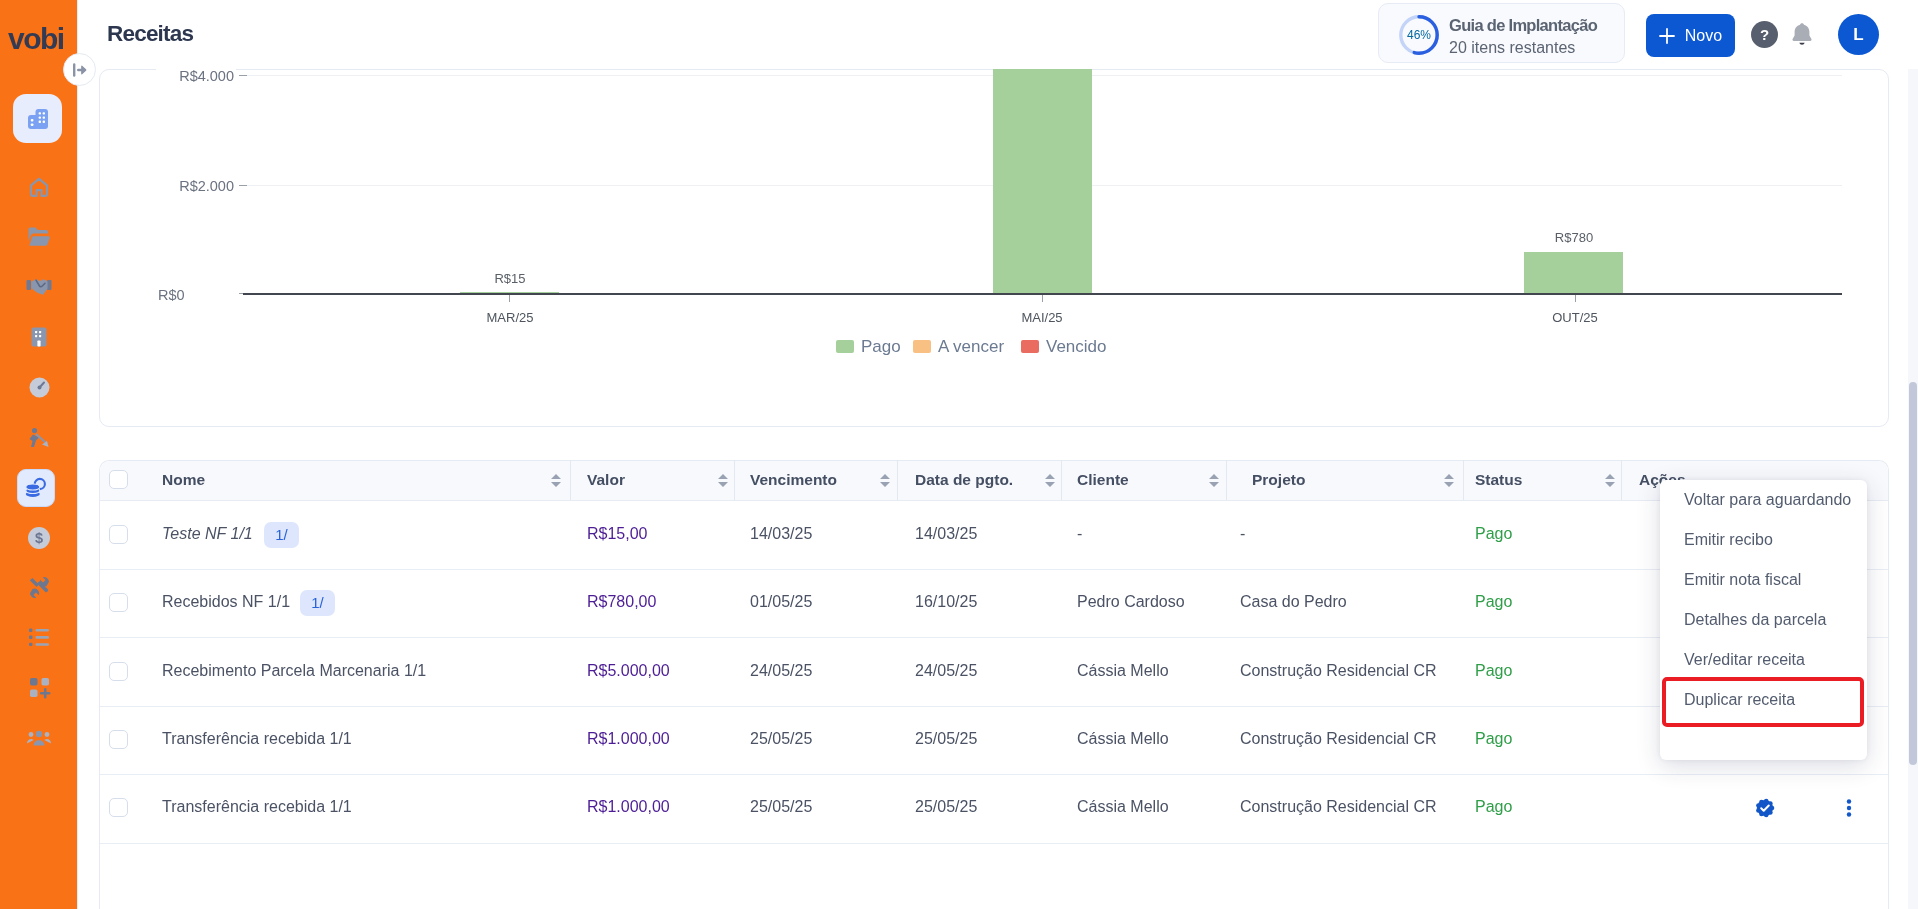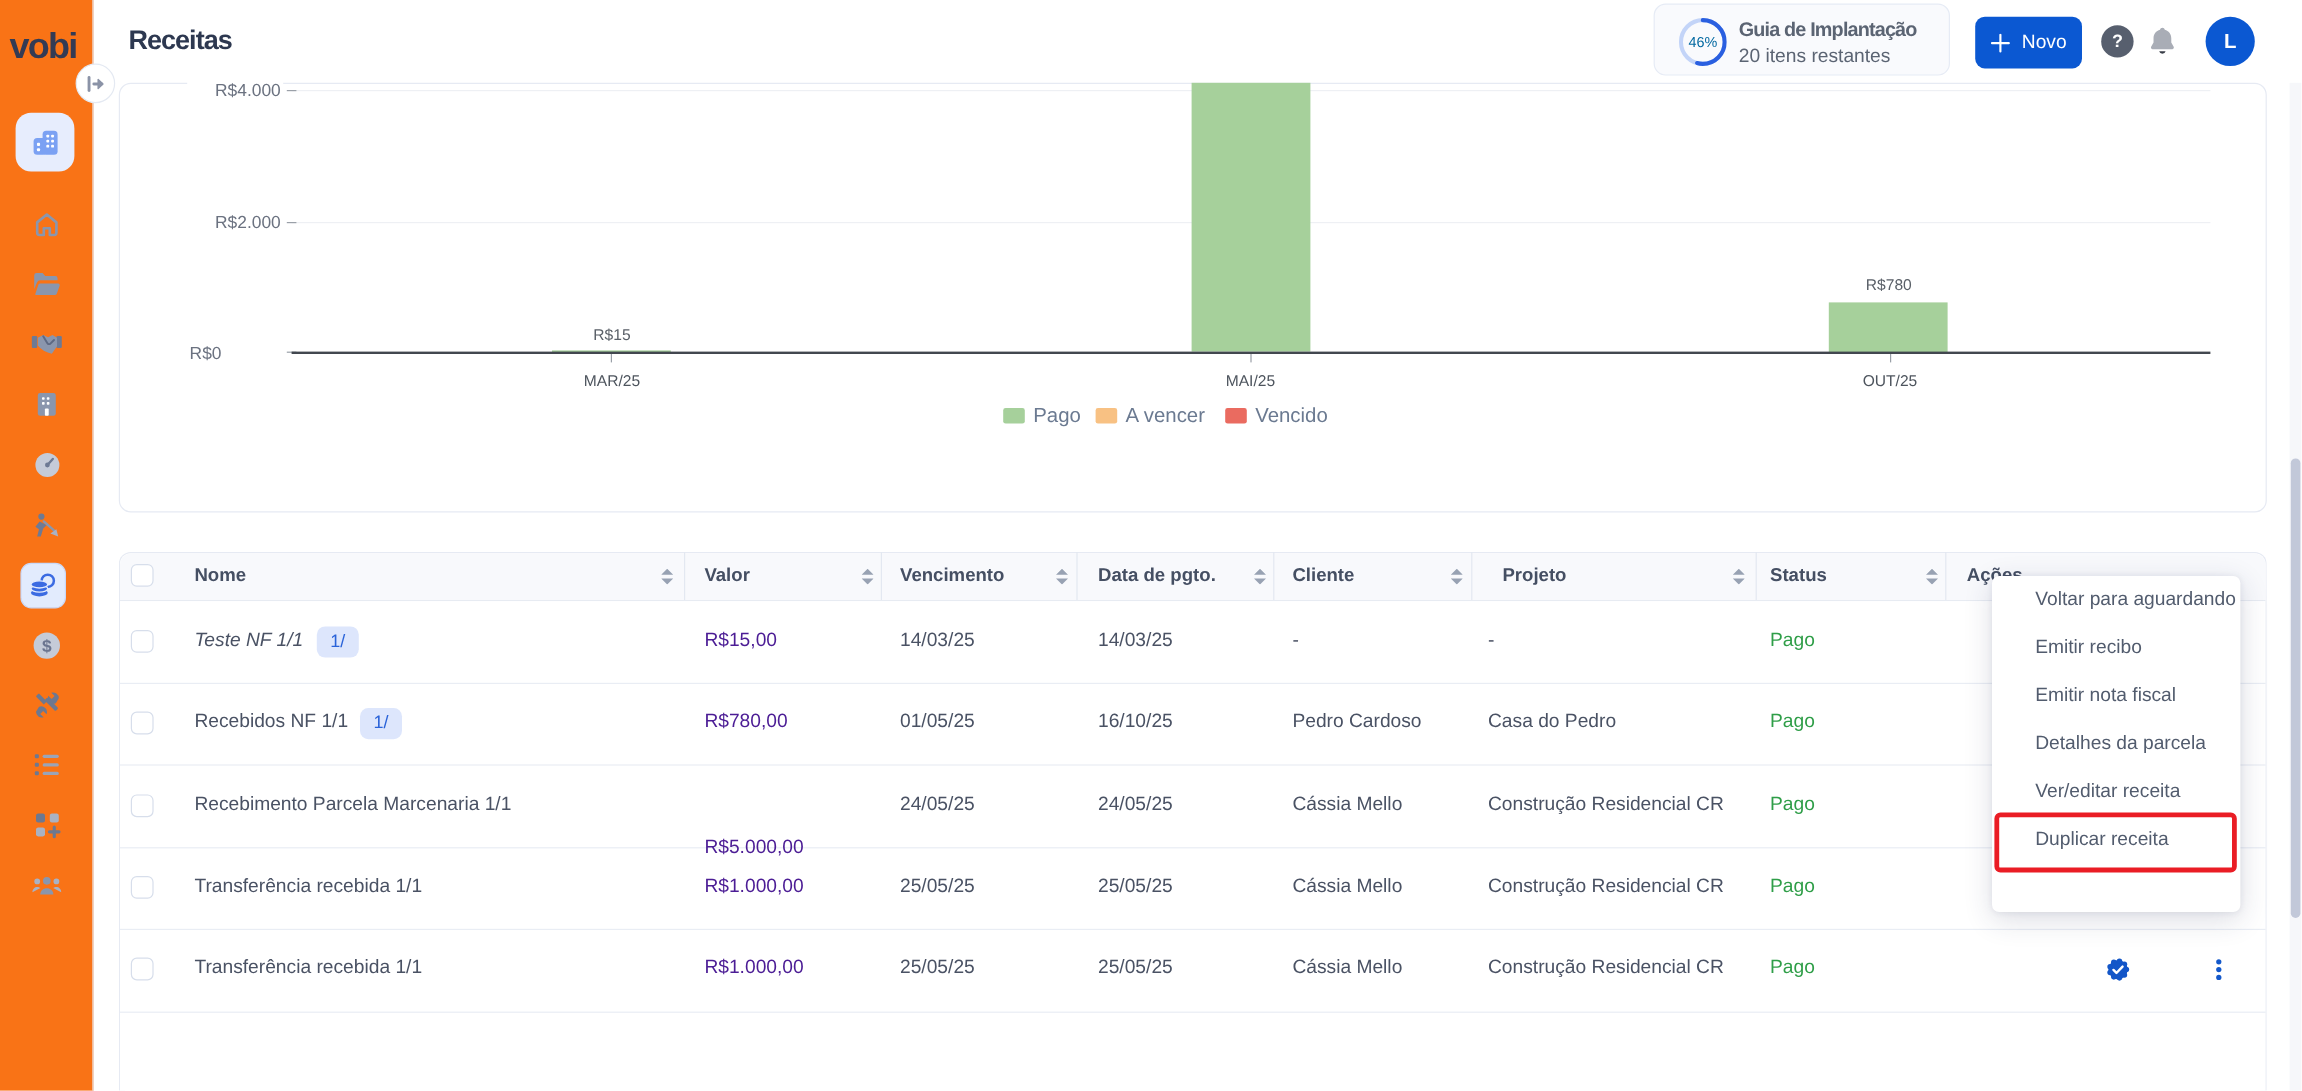--- a/index.html
+++ b/index.html
@@ -66,21 +66,21 @@
   .rowline { left:0; width:1788px; height:1px; background:#e9edf4; }
   .cell { position:absolute; font-size:16px; color:#4a5264; white-space:nowrap; }
   .money { color:#4c1d95; }
   .pago { color:#2f9e48; }
   .badge { position:absolute; width:35px; height:26px; background:#dde6fc; border-radius:7px;
     color:#2a63d9; font-size:15px; text-align:center; line-height:26px; }
 
   
   #menu { left:1660px; top:480px; width:207px; height:280px; background:#fff; border-radius:6px;
     box-shadow:0 6px 24px rgba(35,46,84,.16), 0 0 5px rgba(35,46,84,.08); z-index:20; }
-  .mi { height:40px; line-height:40px; padding-left:36px; font-size:16px; color:#525c6e;
+  .mi { height:40px; line-height:40px; padding-left:24px; font-size:16px; color:#525c6e;
     white-space:nowrap; }
   #redbox { position:absolute; left:2px; top:197px; width:202px; height:50px;
     border:4px solid #ea1d25; border-radius:5px; z-index:21; }
 
   
   #sbtrack { left:1908px; top:69px; width:10px; height:840px; background:#f6f7fa; }
   #sbthumb { left:1909px; top:382px; width:8px; height:383px; background:#c2c8d9; border-radius:4px; }
 </style>
 </head>
 <body>
@@ -328,21 +328,21 @@
   <div class="abs cell" style="left:162px;top:593px;">Recebidos NF 1/1</div>
   <div class="badge abs" style="left:300px;top:590px;">1/</div>
   <div class="abs cell money" style="left:587px;top:593px;">R$780,00</div>
   <div class="abs cell" style="left:750px;top:593px;">01/05/25</div>
   <div class="abs cell" style="left:915px;top:593px;">16/10/25</div>
   <div class="abs cell" style="left:1077px;top:593px;">Pedro Cardoso</div>
   <div class="abs cell" style="left:1240px;top:593px;">Casa do Pedro</div>
   <div class="abs cell pago" style="left:1475px;top:593px;">Pago</div>
 
   <div class="abs cell" style="left:162px;top:662px;">Recebimento Parcela Marcenaria 1/1</div>
-  <div class="abs cell money" style="left:587px;top:662px;margin-top:36px;">R$5.000,00</div>
+  <div class="abs cell money" style="left:587px;top:662px;">R$5.000,00</div>
   <div class="abs cell" style="left:750px;top:662px;">24/05/25</div>
   <div class="abs cell" style="left:915px;top:662px;">24/05/25</div>
   <div class="abs cell" style="left:1077px;top:662px;">Cássia Mello</div>
   <div class="abs cell" style="left:1240px;top:662px;">Construção Residencial CR</div>
   <div class="abs cell pago" style="left:1475px;top:662px;">Pago</div>
 
   <div class="abs cell" style="left:162px;top:730px;">Transferência recebida 1/1</div>
   <div class="abs cell money" style="left:587px;top:730px;">R$1.000,00</div>
   <div class="abs cell" style="left:750px;top:730px;">25/05/25</div>
   <div class="abs cell" style="left:915px;top:730px;">25/05/25</div>

